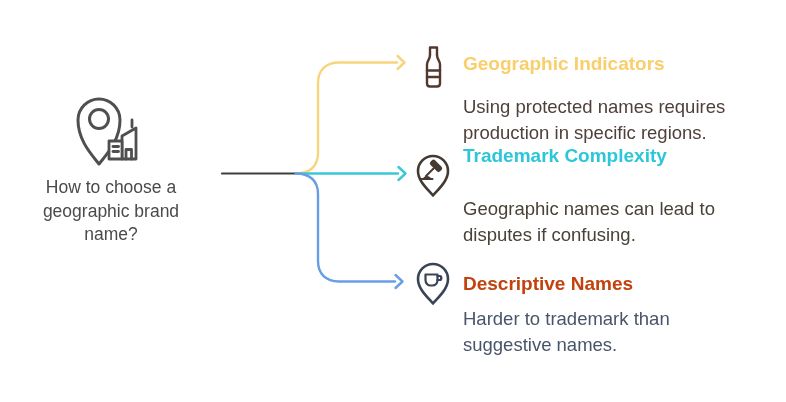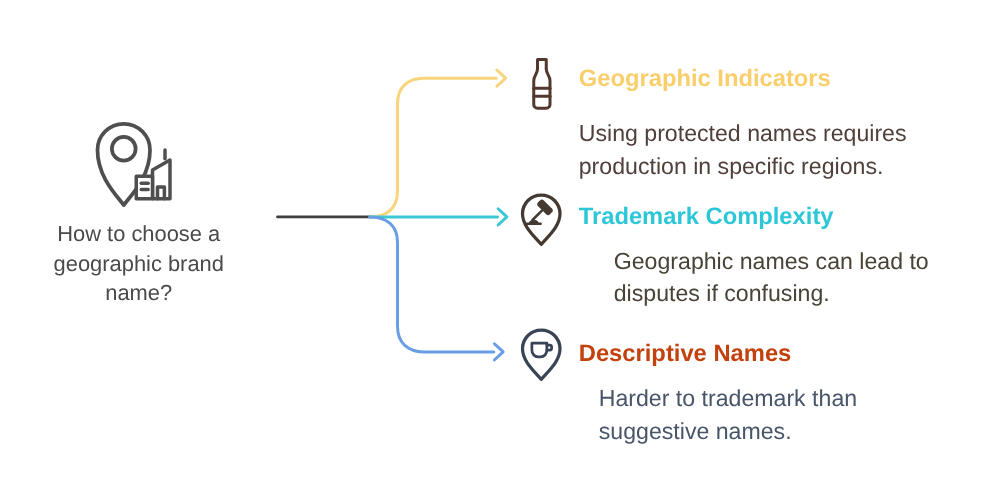--- a/index.html
+++ b/index.html
@@ -22,21 +22,21 @@
 
   
   .icon-b1 { left:423px; top:46px;  width:21px; height:42px; }
   .icon-b2 { left:414px; top:154px; width:38px; height:44px; }
   .icon-b3 { left:414px; top:262px; width:38px; height:44px; }
 
   
   .branch-title { left:463px; font-size:19px; font-weight:700; line-height:23px; white-space:nowrap; }
   .branch-desc  { left:463px; width:292px; font-size:18.5px; line-height:26px; }
   .t-b1 { top:52px; }  .d-b1 { top:94px; }
-  .t-b2 { top:162px; } .d-b2 { top:196px;margin-left:28px; }
+  .t-b2 { top:144px; } .d-b2 { top:196px; }
   .t-b3 { top:272px; } .d-b3 { top:306px; }
 
   svg { display:block; }
 </style>
 </head>
 <body>
 
 <div class="canvas">
 
   <div class="abs root-icon" style="color: rgb(79, 79, 79);">
@@ -93,15 +93,15 @@
     </svg>
   </div>
 
   <div class="abs branch-title t-b1" style="color: rgb(249, 206, 107); text-align: right;">Geographic Indicators</div>
   <div class="abs branch-desc d-b1" style="color: rgb(80, 64, 59);">Using protected names requires production in specific regions.</div>
 
   <div class="abs branch-title t-b2" style="color: rgb(43, 199, 216);">Trademark Complexity</div>
   <div class="abs branch-desc d-b2" style="color: rgb(73, 66, 54);">Geographic names can lead to disputes if confusing.</div>
 
   <div class="abs branch-title t-b3" style="color: #c2410c;">Descriptive Names</div>
-  <div class="abs branch-desc d-b3" style="color: rgb(72, 85, 105); margin-left: 16px;">Harder to trademark than suggestive names.</div>
+  <div class="abs branch-desc d-b3" style="color: rgb(72, 85, 105);">Harder to trademark than suggestive names.</div>
 
 </div>
 
 </body></html>

